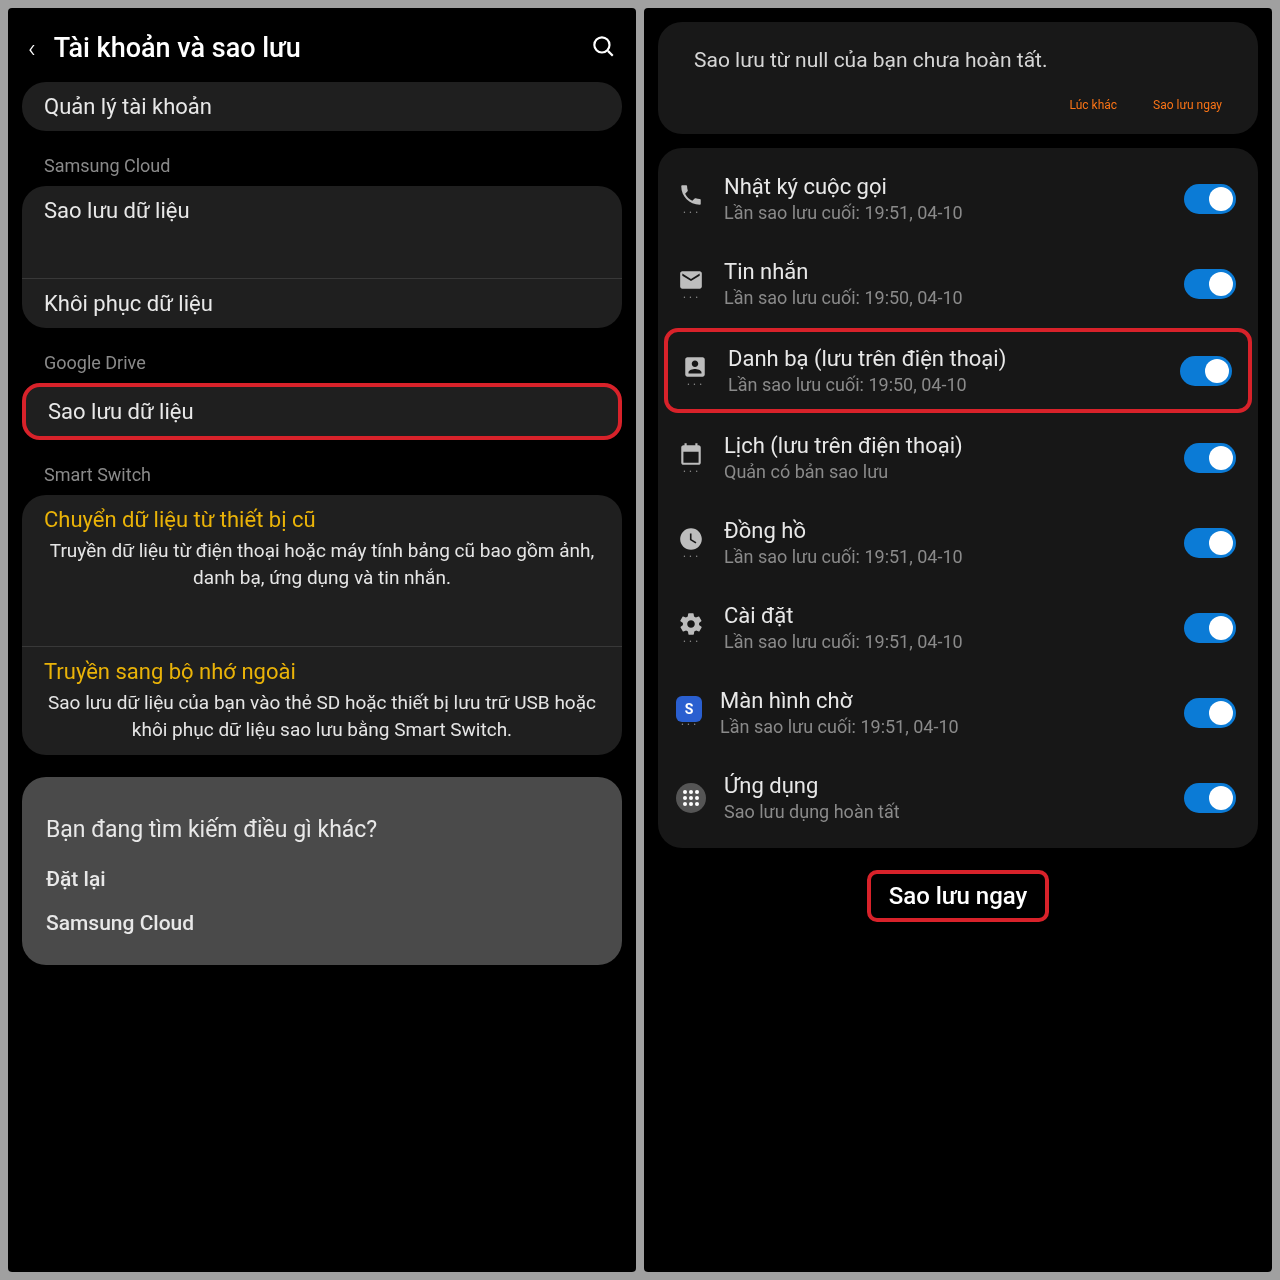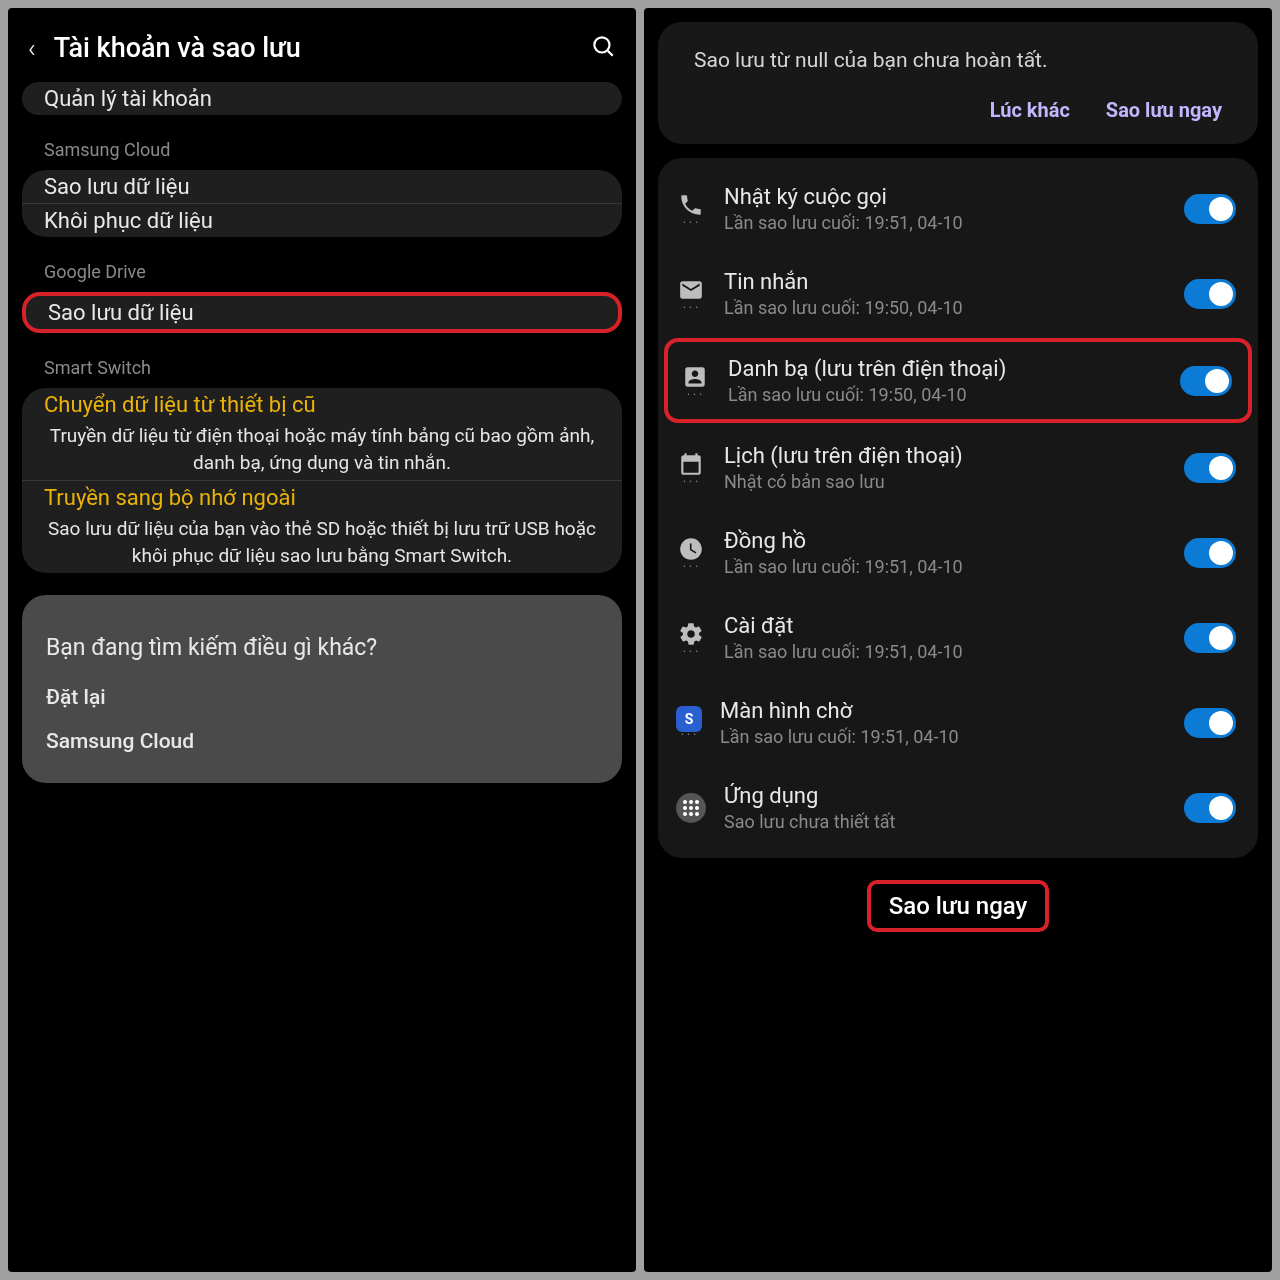--- a/index.html
+++ b/index.html
@@ -48,26 +48,27 @@
     overflow-y: auto;
     padding: 0 14px;
   }
   .card {
     background: #1f1f1f;
     border-radius: 24px;
     margin-bottom: 10px;
     overflow: hidden;
   }
   .card-row {
-    padding: 4px 22px;
+    padding: 12px 22px;
     color: #e8e8e8;
     font-size: 22px;
   }
   .card-row + .card-row {
     border-top: 1px solid #383838;
+    margin-top: 43px;
   }
   .section-label {
     color: #8a8a8a;
     font-size: 18px;
     padding: 14px 22px 10px;
   }
   .card-row-2line .row-title {
     color: #eab308;
     font-size: 22px;
     margin-bottom: 6px;
@@ -110,23 +111,23 @@
     color: #d5d5d5;
     font-size: 21px;
     margin-bottom: 26px;
   }
   .banner-actions {
     display: flex;
     justify-content: flex-end;
     gap: 36px;
   }
   .banner-btn {
-    color: #c4b5fd;
-    font-size: 20px;
-    font-weight: 700;
+    color: #f97316;
+    font-size: 12px;
+    font-weight: 400;
   }
   .backup-list {
     background: #171717;
     border-radius: 24px;
     margin: 0 14px;
     padding: 8px 0;
   }
   .backup-item {
     display: flex;
     align-items: center;
@@ -329,21 +330,21 @@
       <div>
         <div class="bi-icon">
             <svg viewBox="0 0 24 24" fill="currentColor">
               <path d="M19 4h-1V2h-2v2H8V2H6v2H5c-1.1 0-2 .9-2 2v14c0 1.1.9 2 2 2h14c1.1 0 2-.9 2-2V6c0-1.1-.9-2-2-2zm0 16H5V10h14v10z"></path>
             </svg>
           </div>
         <div class="bi-dots">• • •</div>
       </div>
       <div class="bi-text">
         <div class="bi-title">Lịch (lưu trên điện thoại)</div>
-        <div class="bi-sub">Nhật có bản sao lưu</div>
+        <div class="bi-sub">Quản có bản sao lưu</div>
       </div>
       <div class="toggle"></div>
     </div>
 
     <div class="backup-item">
       <div>
         <div class="bi-icon">
             <svg viewBox="0 0 24 24" fill="currentColor">
               <path d="M12 2C6.5 2 2 6.5 2 12s4.5 10 10 10 10-4.5 10-10S17.5 2 12 2zm4.2 14.2L11 13V7h1.5v5.2l4.5 2.7-.8 1.3z"></path>
             </svg>
@@ -394,21 +395,21 @@
             <i></i>
             <i></i>
             <i></i>
             <i></i>
             <i></i>
             <i></i>
           </span>
       </div>
       <div class="bi-text">
         <div class="bi-title">Ứng dụng</div>
-        <div class="bi-sub">Sao lưu chưa thiết tất</div>
+        <div class="bi-sub">Sao lưu dụng hoàn tất</div>
       </div>
       <div class="toggle"></div>
     </div>
 
   </div>
 
   <div class="bottom-bar">
     <div class="primary-btn">Sao lưu ngay</div>
   </div>
 </div>

